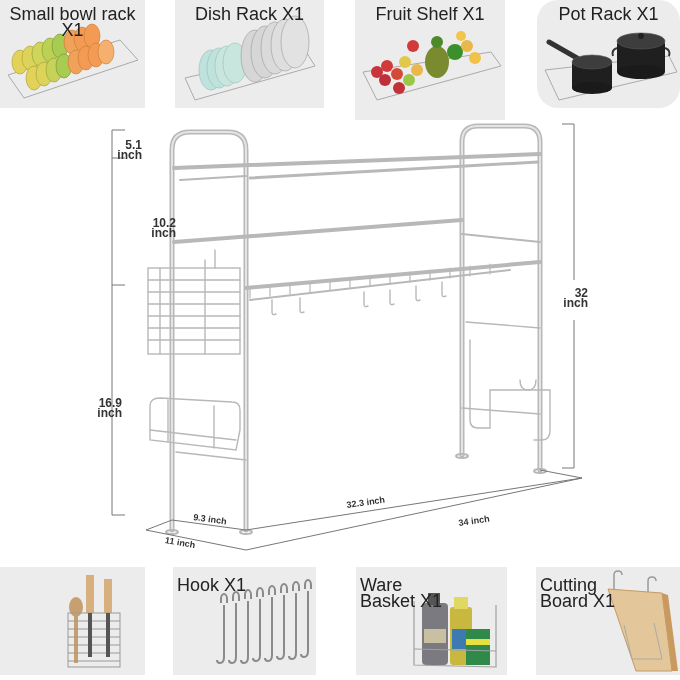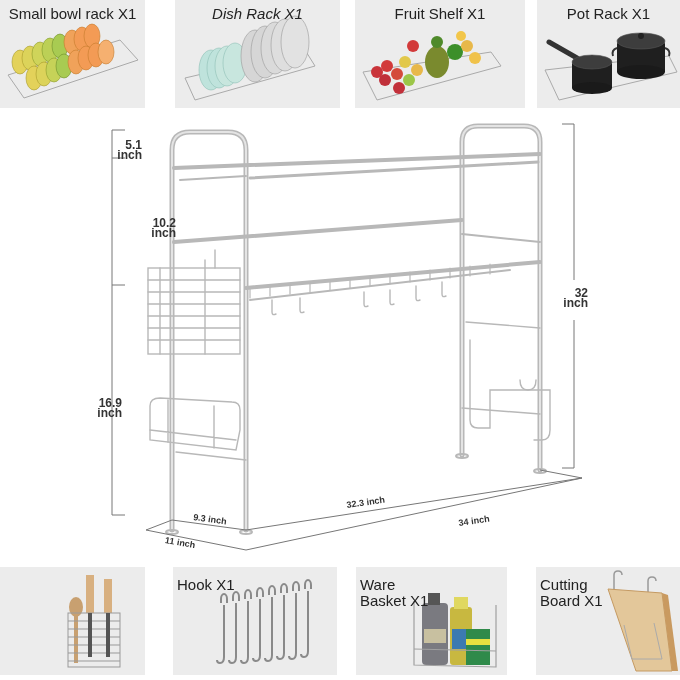--- a/index.html
+++ b/index.html
@@ -1,18 +1,18 @@
 <!DOCTYPE html>
 <html><head>
   <meta charset="utf-8">
   <style>
     html, body { margin: 0; padding: 0; background: #ffffff; }
     body { width: 680px; height: 680px; position: relative; overflow: hidden; font-family: "Liberation Sans", sans-serif; }
     .panel { position: absolute; background: #ececec; overflow: hidden; }
-    .panel .title { position: absolute; color: #222; font-size: 15px; line-height: 16px; white-space: pre-line; }
+    .panel .title { position: absolute; color: #222; font-size: 18px; line-height: 16px; white-space: pre-line; }
     .panel.top .title { left: 0; right: 0; top: 6px; text-align: center; }
     .panel.bottom .title { left: 4px; top: 10px; }
     .panel svg { position: absolute; left: 0; top: 0; }
     #diagram { position: absolute; left: 0; top: 110px; }
     .dim { position: absolute; font-size: 12px; font-weight: bold; color: #333; text-align: right; line-height: 10px; }
     .dim-rot { position: absolute; font-size: 9px; font-weight: bold; color: #333; white-space: nowrap; transform-origin: left top; }
   </style>
 </head>
 <body>
 
@@ -34,39 +34,39 @@
       <ellipse cx="64" cy="66" rx="8" ry="12" fill="#a8cb52" stroke="#6f8e2c" stroke-width="0.6"></ellipse>
       <ellipse cx="76" cy="62" rx="8" ry="12" fill="#f0a25a" stroke="#c47a2c" stroke-width="0.6"></ellipse>
       <ellipse cx="86" cy="58" rx="8" ry="12" fill="#f39b55" stroke="#c47a2c" stroke-width="0.6"></ellipse>
       <ellipse cx="96" cy="55" rx="8" ry="12" fill="#f39b55" stroke="#c47a2c" stroke-width="0.6"></ellipse>
       <ellipse cx="106" cy="52" rx="8" ry="12" fill="#f5b070" stroke="#c47a2c" stroke-width="0.6"></ellipse>
     </g>
   </svg>
   <div class="title">Small bowl rack X1</div>
 </div>
 
-<div class="panel top" style="left:175px;top:0;width:165px;height:108px;font-style:italic;">
+<div class="panel top" style="left:175px;top:0;width:149px;height:108px;">
   <svg width="150" height="108">
     <polygon points="10,78 130,50 140,66 20,100" fill="none" stroke="#aaa" stroke-width="1"></polygon>
     <g>
       <ellipse cx="36" cy="70" rx="12" ry="20" fill="#bfe3dc" stroke="#8fbfb5" stroke-width="0.6"></ellipse>
       <ellipse cx="44" cy="68" rx="12" ry="20" fill="#bfe3dc" stroke="#8fbfb5" stroke-width="0.6"></ellipse>
       <ellipse cx="52" cy="66" rx="12" ry="20" fill="#c8e6de" stroke="#8fbfb5" stroke-width="0.6"></ellipse>
       <ellipse cx="60" cy="63" rx="12" ry="20" fill="#c8e6de" stroke="#8fbfb5" stroke-width="0.6"></ellipse>
       <ellipse cx="80" cy="56" rx="14" ry="26" fill="#d6d6d6" stroke="#999" stroke-width="0.6"></ellipse>
       <ellipse cx="90" cy="52" rx="14" ry="26" fill="#d6d6d6" stroke="#999" stroke-width="0.6"></ellipse>
       <ellipse cx="100" cy="48" rx="14" ry="26" fill="#dadada" stroke="#999" stroke-width="0.6"></ellipse>
       <ellipse cx="110" cy="45" rx="14" ry="26" fill="#dedede" stroke="#999" stroke-width="0.6"></ellipse>
       <ellipse cx="120" cy="42" rx="14" ry="26" fill="#e2e2e2" stroke="#999" stroke-width="0.6"></ellipse>
     </g>
   </svg>
   <div class="title">Dish Rack X1</div>
 </div>
 
-<div class="panel top" style="left:355px;top:0;width:150px;height:108px;padding-left:20px;">
+<div class="panel top" style="left:355px;top:0;width:150px;height:120px;">
   <svg width="150" height="108">
     <polygon points="8,72 136,52 146,66 22,100" fill="none" stroke="#aaa" stroke-width="1"></polygon>
     <g>
       <circle cx="22" cy="72" r="6" fill="#c9343a"></circle>
       <circle cx="32" cy="66" r="6" fill="#d23a3a"></circle>
       <circle cx="30" cy="80" r="6" fill="#c0303a"></circle>
       <circle cx="42" cy="74" r="6" fill="#d44a3a"></circle>
       <circle cx="50" cy="62" r="6" fill="#e2c84a"></circle>
       <circle cx="54" cy="80" r="6" fill="#9cc648"></circle>
       <circle cx="44" cy="88" r="6" fill="#c2303a"></circle>
@@ -76,21 +76,21 @@
       <circle cx="82" cy="42" r="6" fill="#4f8a2a"></circle>
       <circle cx="100" cy="52" r="8" fill="#3c8f2a"></circle>
       <circle cx="112" cy="46" r="6" fill="#e8b84a"></circle>
       <circle cx="120" cy="58" r="6" fill="#f0c24a"></circle>
       <circle cx="106" cy="36" r="5" fill="#f2c64a"></circle>
     </g>
   </svg>
   <div class="title">Fruit Shelf X1</div>
 </div>
 
-<div class="panel top" style="left:537px;top:0;width:143px;height:108px;">
+<div class="panel top" style="left:537px;top:0;width:143px;height:108px;border-radius:21px;">
   <svg width="143" height="108">
     <polygon points="8,70 132,56 140,72 22,100" fill="none" stroke="#aaa" stroke-width="1"></polygon>
     <line x1="12" y1="42" x2="40" y2="58" stroke="#333" stroke-width="5" stroke-linecap="round"></line>
     <ellipse cx="55" cy="64" rx="20" ry="8" fill="#2a2a2a"></ellipse>
     <rect x="35" y="64" width="40" height="24" fill="#1f1f1f"></rect>
     <ellipse cx="55" cy="88" rx="20" ry="6" fill="#1a1a1a"></ellipse>
     <ellipse cx="55" cy="62" rx="20" ry="7" fill="#3d3d3d" stroke="#555" stroke-width="0.6"></ellipse>
     <ellipse cx="104" cy="44" rx="24" ry="9" fill="#2a2a2a"></ellipse>
     <rect x="80" y="44" width="48" height="28" fill="#1f1f1f"></rect>
     <ellipse cx="104" cy="72" rx="24" ry="7" fill="#1a1a1a"></ellipse>
@@ -190,21 +190,21 @@
     <rect x="74" y="46" width="4" height="50" fill="#c8a070"></rect>
     <g stroke="#999" stroke-width="1" fill="none">
       <rect x="68" y="46" width="52" height="54"></rect>
       <path d="M68,54 L120,54 M68,62 L120,62 M68,70 L120,70 M68,78 L120,78 M68,86 L120,86 M68,94 L120,94"></path>
     </g>
     <rect x="88" y="46" width="4" height="44" fill="#555"></rect>
     <rect x="106" y="46" width="4" height="44" fill="#555"></rect>
   </svg>
 </div>
 
-<div class="panel bottom" style="left:173px;top:567px;width:164px;height:108px;">
+<div class="panel bottom" style="left:173px;top:567px;width:143px;height:108px;">
   <svg width="152" height="108">
     <g stroke="#8a8a8a" stroke-width="2" fill="none">
       <path d="M48,36 l0,-4 a3,5 0 1,1 6,0 l0,4 M51,38 L51,90 q0,6 -4,6 q-3,0 -3,-3"></path>
       <path d="M60,34 l0,-4 a3,5 0 1,1 6,0 l0,4 M63,36 L63,90 q0,6 -4,6 q-3,0 -3,-3"></path>
       <path d="M72,32 l0,-4 a3,5 0 1,1 6,0 l0,4 M75,34 L75,90 q0,6 -4,6 q-3,0 -3,-3"></path>
       <path d="M84,30 l0,-4 a3,5 0 1,1 6,0 l0,4 M87,32 L87,88 q0,6 -4,6 q-3,0 -3,-3"></path>
       <path d="M96,28 l0,-4 a3,5 0 1,1 6,0 l0,4 M99,30 L99,88 q0,6 -4,6 q-3,0 -3,-3"></path>
       <path d="M108,26 l0,-4 a3,5 0 1,1 6,0 l0,4 M111,28 L111,86 q0,6 -4,6 q-3,0 -3,-3"></path>
       <path d="M120,24 l0,-4 a3,5 0 1,1 6,0 l0,4 M123,26 L123,86 q0,6 -4,6 q-3,0 -3,-3"></path>
       <path d="M132,22 l0,-4 a3,5 0 1,1 6,0 l0,4 M135,24 L135,84 q0,6 -4,6 q-3,0 -3,-3"></path>

